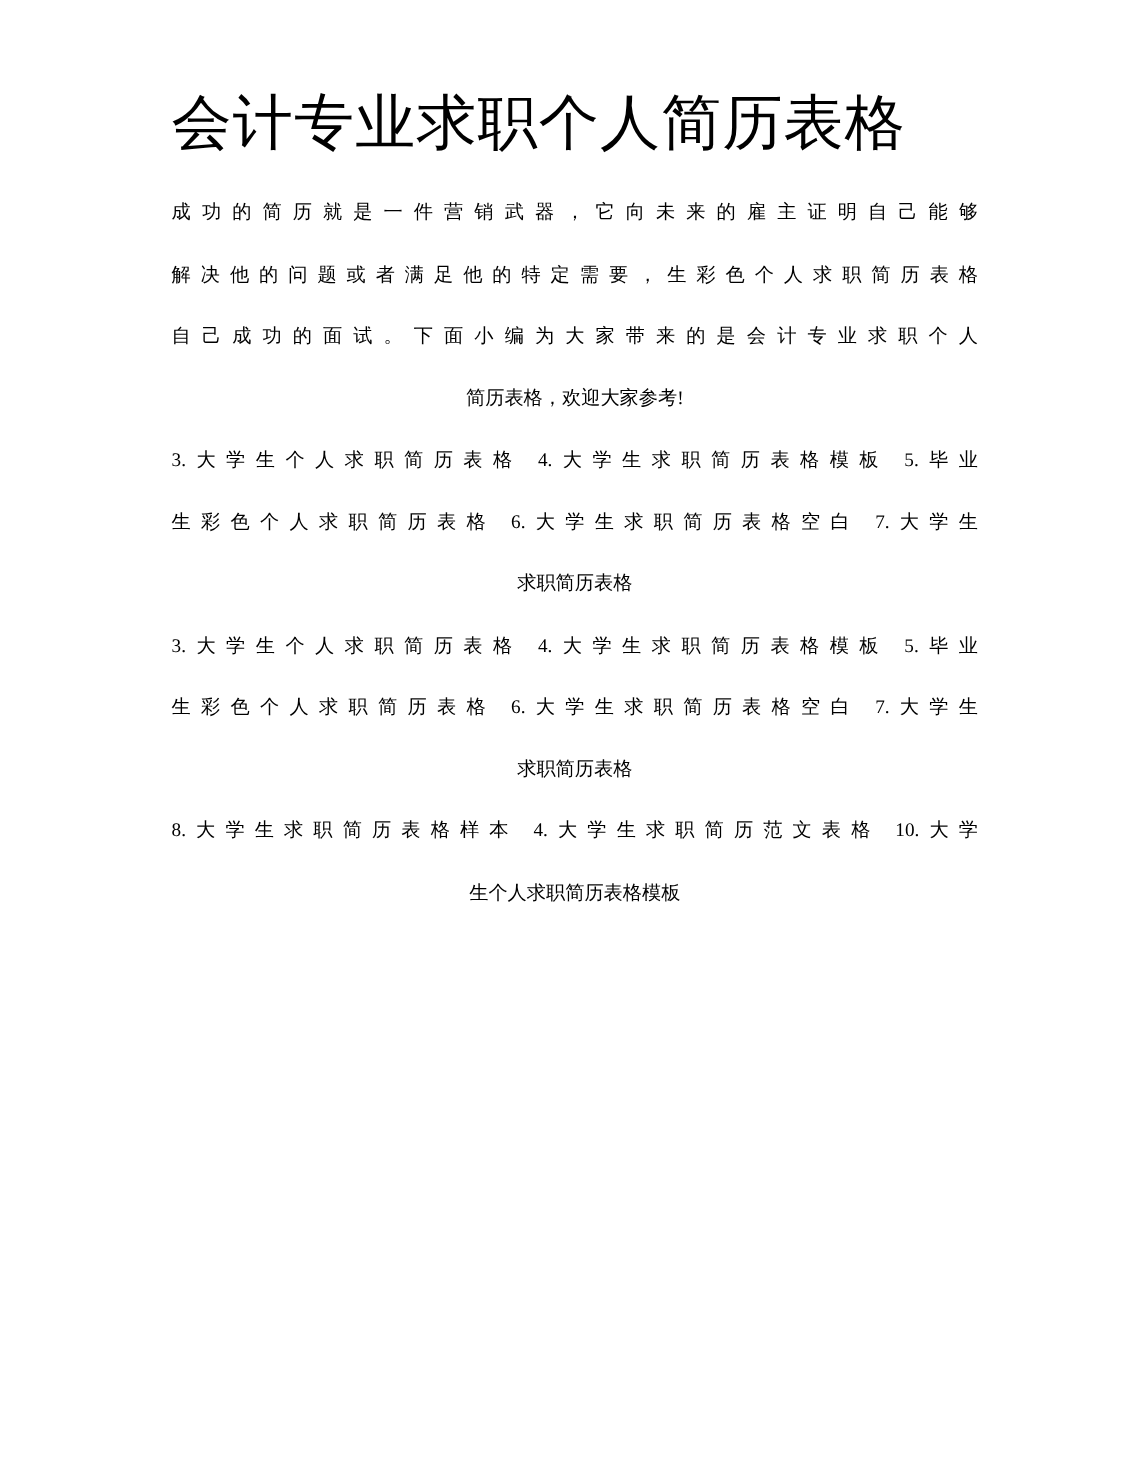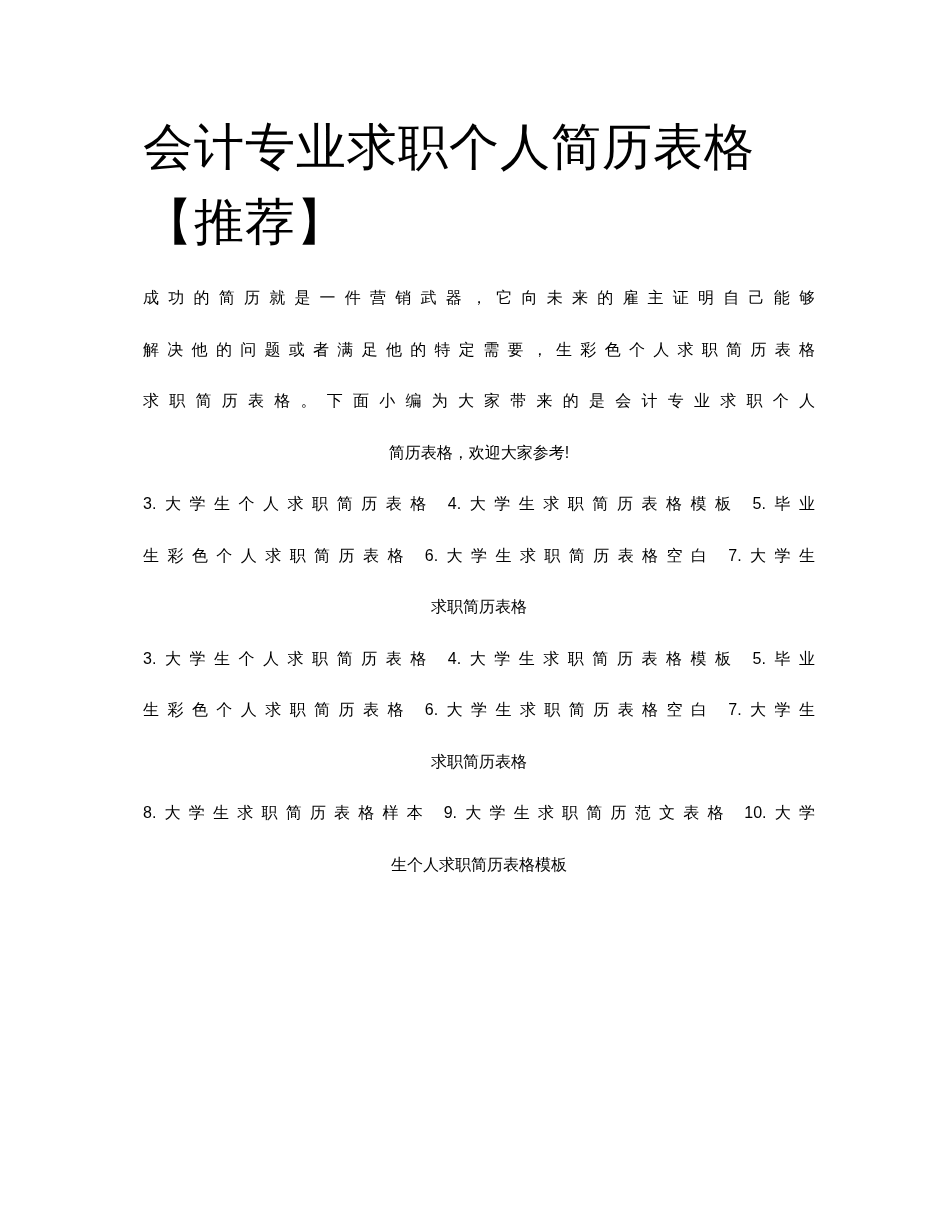--- a/index.html
+++ b/index.html
@@ -6,23 +6,23 @@
     margin: 0;
     padding: 0;
     background: #ffffff;
   }
   .page {
     position: relative;
     width: 950px;
     height: 1067px;
     background: #ffffff;
     color: #000000;
-    font-family: Liberation Sans, sans-serif;
+    font-family: Liberation Serif, serif;
     box-sizing: border-box;
-    padding: 110px 135px 0 143px;
+    padding: 65px 135px 0 143px;
     overflow: hidden;
   }
   .doc-title {
     margin: 0;
     font-size: 50px;
     font-weight: 400;
     line-height: 75px;
     letter-spacing: 1px;
     color: #000000;
   }
@@ -46,37 +46,36 @@
     text-align: justify;
     text-align-last: justify;
   }
 </style>
 </head>
 <body>
 
 <div class="page" style="background: rgb(255, 255, 255); color: rgb(0, 0, 0);">
   <h1 class="doc-title">
     <span class="title-line">会计专业求职个人简历表格</span>
-    <span class="title-line">【推荐】</span>
   </h1>
   <div class="body-text">
       <div class="paragraph">
         <div class="body-line just">成功的简历就是一件营销武器，它向未来的雇主证明自己能够</div>
         <div class="body-line just">解决他的问题或者满足他的特定需要，生彩色个人求职简历表格</div>
-        <div class="body-line just">求职简历表格。下面小编为大家带来的是会计专业求职个人</div>
+        <div class="body-line just">自己成功的面试。下面小编为大家带来的是会计专业求职个人</div>
         <div class="body-line">简历表格，欢迎大家参考!</div>
       </div>
       <div class="paragraph">
         <div class="body-line just">3.大学生个人求职简历表格 4.大学生求职简历表格模板 5.毕业</div>
         <div class="body-line just">生彩色个人求职简历表格 6.大学生求职简历表格空白 7.大学生</div>
         <div class="body-line">求职简历表格</div>
       </div>
       <div class="paragraph">
         <div class="body-line just">3.大学生个人求职简历表格 4.大学生求职简历表格模板 5.毕业</div>
         <div class="body-line just">生彩色个人求职简历表格 6.大学生求职简历表格空白 7.大学生</div>
         <div class="body-line">求职简历表格</div>
       </div>
       <div class="paragraph">
-        <div class="body-line just">8.大学生求职简历表格样本 9.大学生求职简历范文表格 10.大学</div>
+        <div class="body-line just">8.大学生求职简历表格样本 4.大学生求职简历范文表格 10.大学</div>
         <div class="body-line">生个人求职简历表格模板</div>
       </div>
     </div>
 </div>
 
 </body></html>

